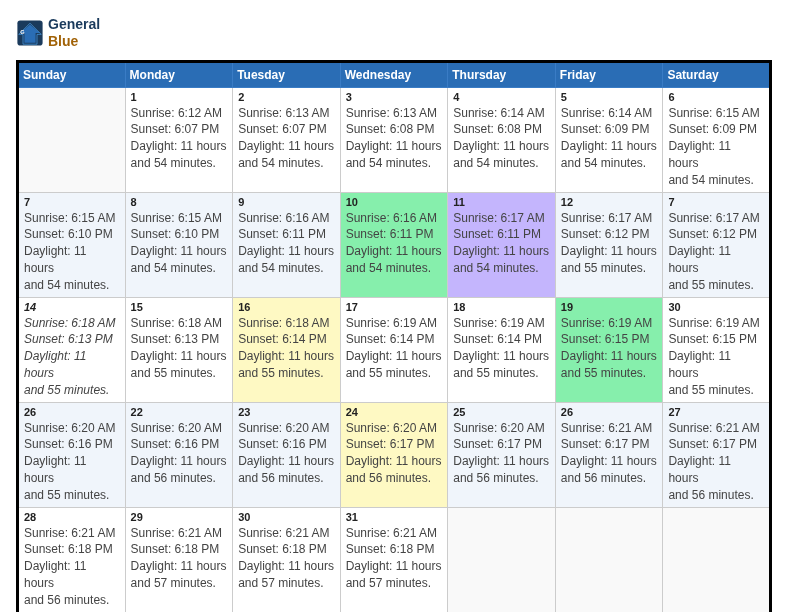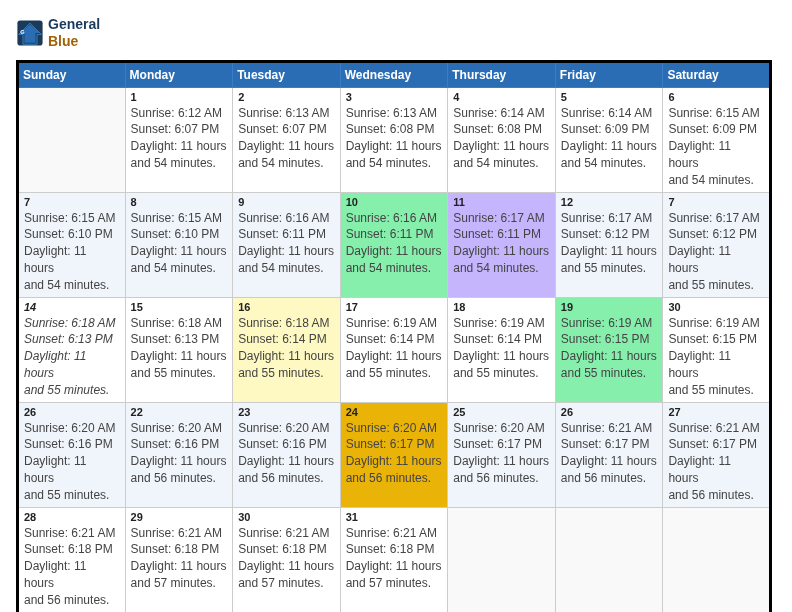--- a/index.html
+++ b/index.html
@@ -296,21 +296,21 @@
 Daylight: 11 hours
 and 56 minutes.</div>
           </td>
           <td style="background: rgb(240, 245, 251);">
             <div class="day-number">23</div>
             <div class="day-info" style="white-space: pre-line;">Sunrise: 6:20 AM
 Sunset: 6:16 PM
 Daylight: 11 hours
 and 56 minutes.</div>
           </td>
-          <td style="background: #eab308; margin-left: 39px;">
+          <td style="background: #fef9c3; margin-left: 39px;">
             <div class="day-number">24</div>
             <div class="day-info" style="white-space: pre-line;">Sunrise: 6:20 AM
 Sunset: 6:17 PM
 Daylight: 11 hours
 and 56 minutes.</div>
           </td>
           <td style="background: rgb(240, 245, 251);">
             <div class="day-number">25</div>
             <div class="day-info" style="white-space: pre-line;">Sunrise: 6:20 AM
 Sunset: 6:17 PM

